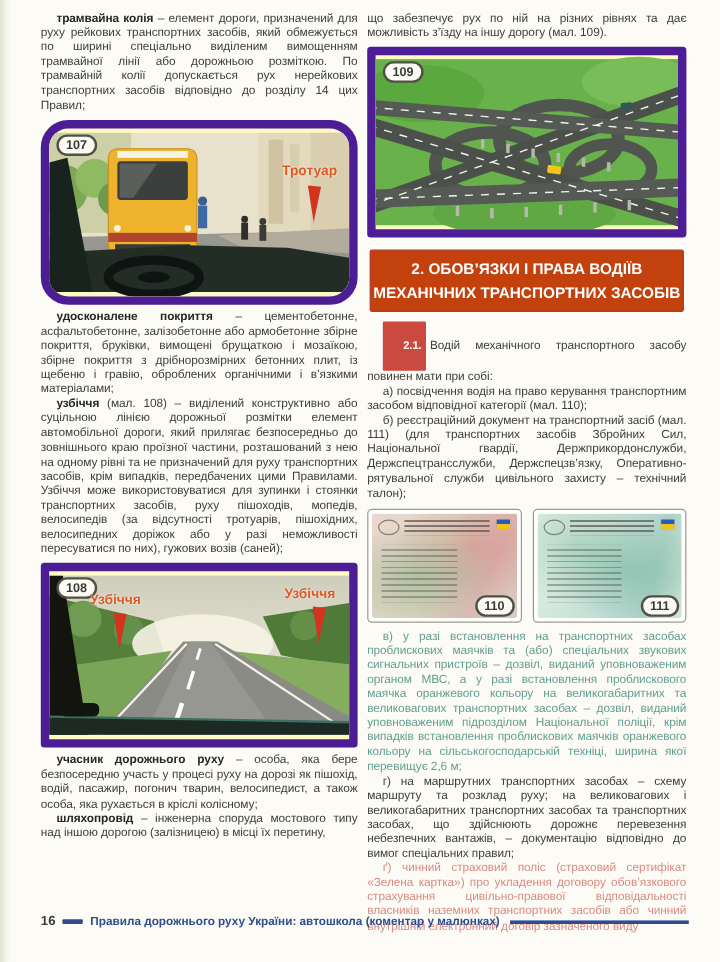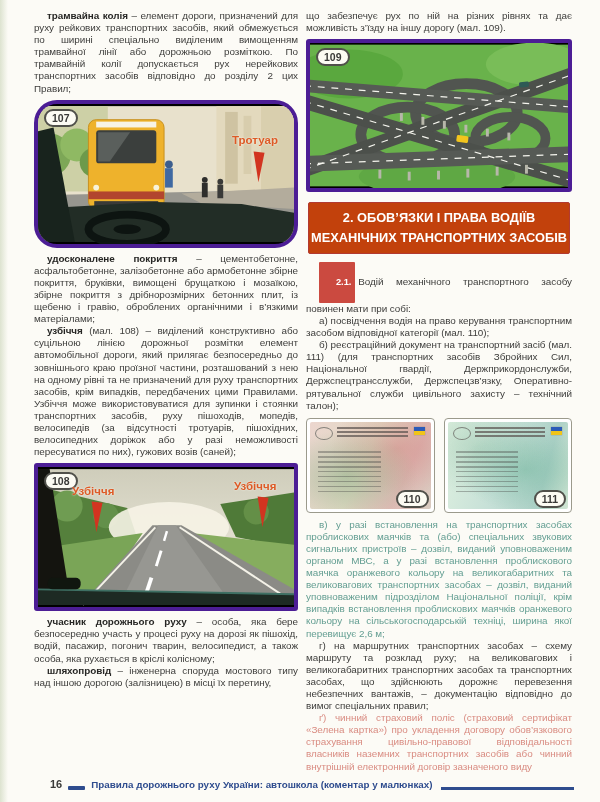--- a/index.html
+++ b/index.html
@@ -10,22 +10,22 @@
   .col{position:absolute;top:10px;}
   .col-left{left:34px;width:264px;}
   .col-right{left:306px;width:266px;}
   p.para{margin:0;text-align:justify;text-indent:13px;
        font-size:9.9px;line-height:12.1px;color:#3d3d3b;letter-spacing:-0.05px;}
   p.para b{color:#262624;}
   p.cont{text-indent:0;}
   p.teal{color:#639e92;}
   p.pink{color:#d98c82;}
   
-  .fig{position:relative;border:4px solid #4c1d95;border-radius:3px;
-       overflow:hidden;margin:5px 0;background:#000000;}
+  .fig{position:relative;border:7px solid #4c1d95;border-radius:3px;
+       overflow:hidden;margin:5px 0;background:#fef9c3;}
   .fig svg{display:block;width:100%;height:100%;}
   .fig-badge{position:absolute;top:5px;left:6px;background:#fcfbf3;
        border:2px solid #50504six;border:2px solid #50504a;border-radius:9px;padding:0 6px;
        font-weight:bold;font-size:10.5px;line-height:14px;color:#3a3a38;}
   .fig-label{position:absolute;color:#dd5a26;font-weight:bold;font-size:11.5px;
        text-shadow:0 0 2px rgba(255,255,250,.9);}
   .wedge{position:absolute;width:0;height:0;border-left:8px solid transparent;
        border-right:3px solid transparent;border-top:30px solid #d23420;
        transform:rotate(6deg);}
   .fig107{height:140px;border-radius:23px;}
@@ -54,35 +54,35 @@
   .emblem{position:absolute;top:5px;left:5px;width:16px;height:11px;
        border:1.5px solid #6b6b66;border-radius:50%;opacity:.8;}
   .bars{position:absolute;top:5px;left:27px;right:23px;height:13px;opacity:.7;
        background:repeating-linear-gradient(#59514e 0 2px, transparent 2px 4.2px);}
   .flag{position:absolute;top:5px;right:6px;width:11px;height:8px;
        background:linear-gradient(#2b5bb8 50%,#f0c419 50%);box-shadow:0 0 1px #777;}
   .rows{position:absolute;top:26px;left:8px;width:52%;height:48px;opacity:.55;
        background:repeating-linear-gradient(transparent 0 3.4px, rgba(72,72,70,.7) 3.4px 4.9px);}
   .card-badge{position:absolute;bottom:4px;right:5px;top:auto;left:auto;}
   
-  .footer{position:absolute;left:34px;right:26px;bottom:12px;
-       display:flex;align-items:flex-end;gap:6px;margin-left:16px;}
+  .footer{position:absolute;left:34px;right:26px;bottom:28px;
+       display:flex;align-items:center;gap:6px;}
   .page-num{font-weight:bold;font-size:11px;color:#3a3a38;}
   .footer-dash{width:17px;height:4px;background:#2e4c8e;border-radius:1px;}
   .footer-text{font-weight:bold;font-size:9.8px;color:#2e4c8e;white-space:nowrap;}
   .footer-line{flex:1;height:3px;background:#2e4c8e;margin-left:3px;}
 </style>
 </head>
 <body>
 
 <div class="page-edge"></div>
 
 <div class="col col-left">
 
-  <p class="para"><b>трамвайна колія</b><span> – елемент дороги, призначений для руху рейкових транспортних засобів, який обмежується по ширині спеціально виділеним вимощенням трамвайної лінії або дорожньою розміткою. По трамвайній колії допускається рух нерейкових транспортних засобів відповідно до розділу 2 цих Правил;</span></p>
+  <p class="para"><b>трамвайна колія</b><span> – елемент дороги, призначений для руху рейкових транспортних засобів, який обмежується по ширині спеціально виділеним вимощенням трамвайної лінії або дорожньою розміткою. По трамвайній колії допускається рух нерейкових транспортних засобів відповідно до розділу 14 цих Правил;</span></p>
 
 
   <div class="fig fig107">
     <svg viewBox="0 0 264 140">
       <rect width="264" height="140" fill="#e8e1cc"></rect>
       <rect x="0" y="0" width="72" height="88" fill="#cdd0a6"></rect>
       <circle cx="12" cy="50" r="22" fill="#7da757"></circle>
       <circle cx="40" cy="40" r="17" fill="#8fb963"></circle>
       <circle cx="58" cy="58" r="15" fill="#6d9a4b"></circle>
       <rect x="184" y="0" width="80" height="94" fill="#e3d9bd"></rect>

